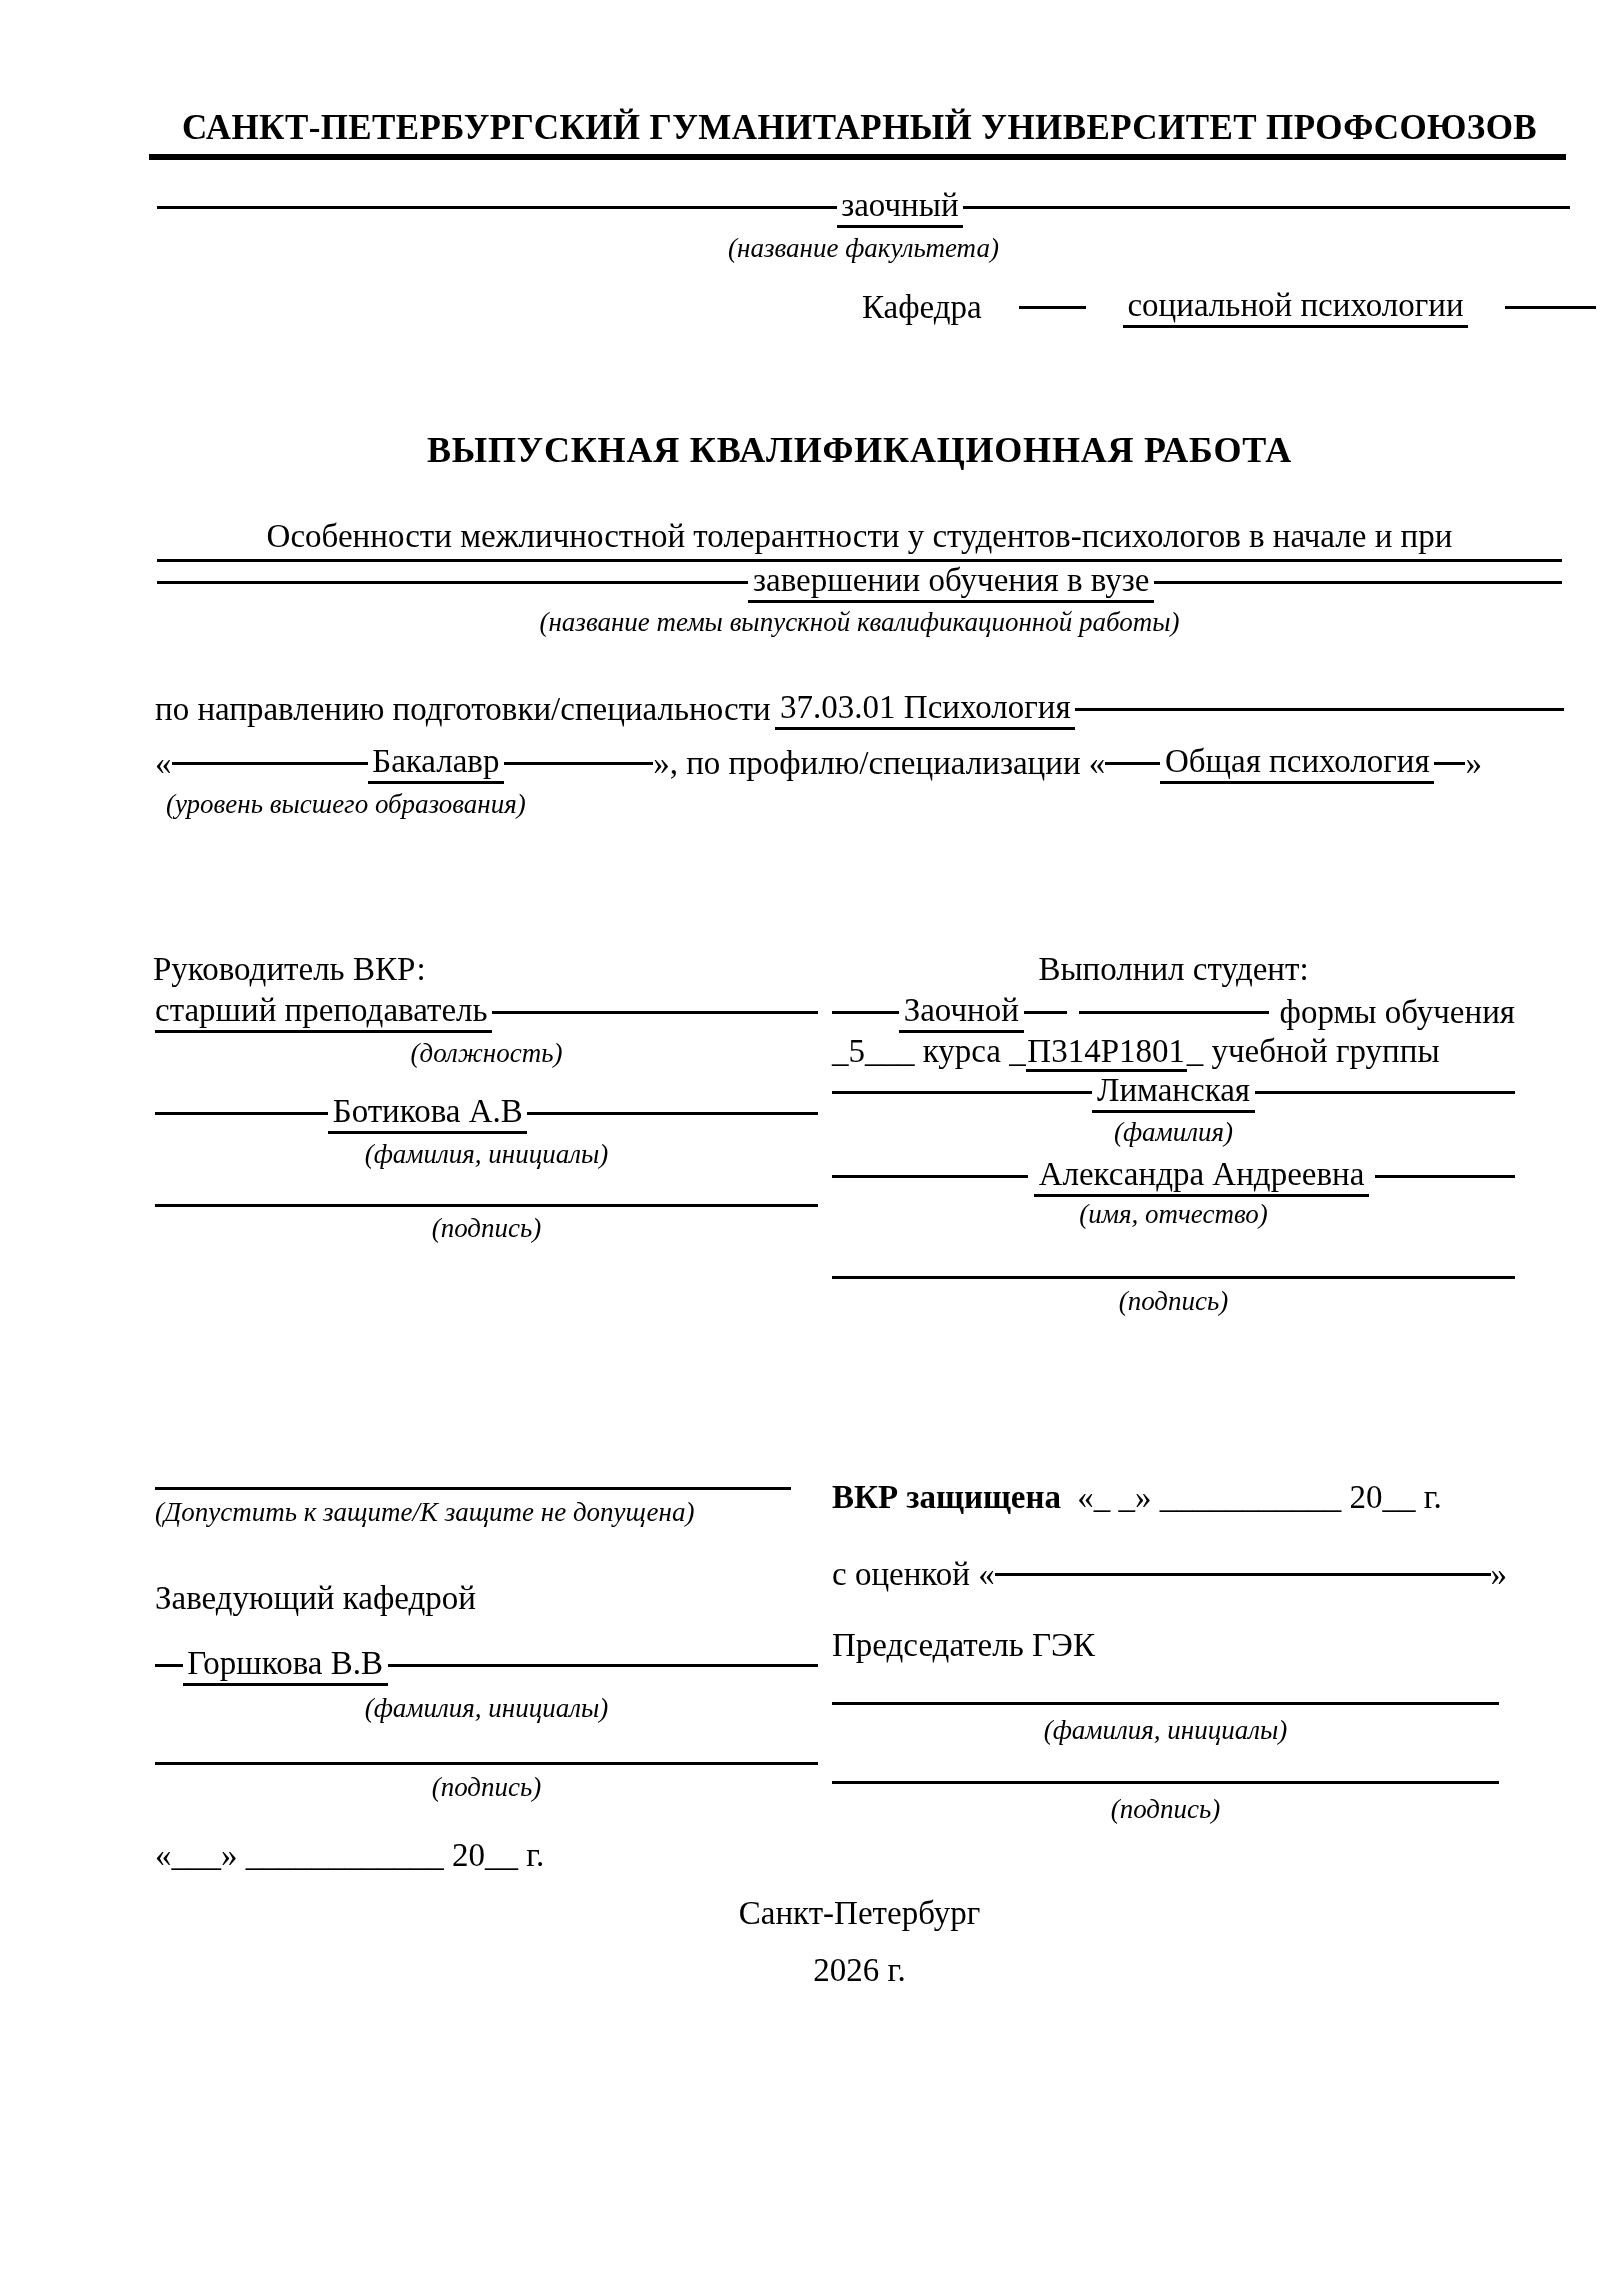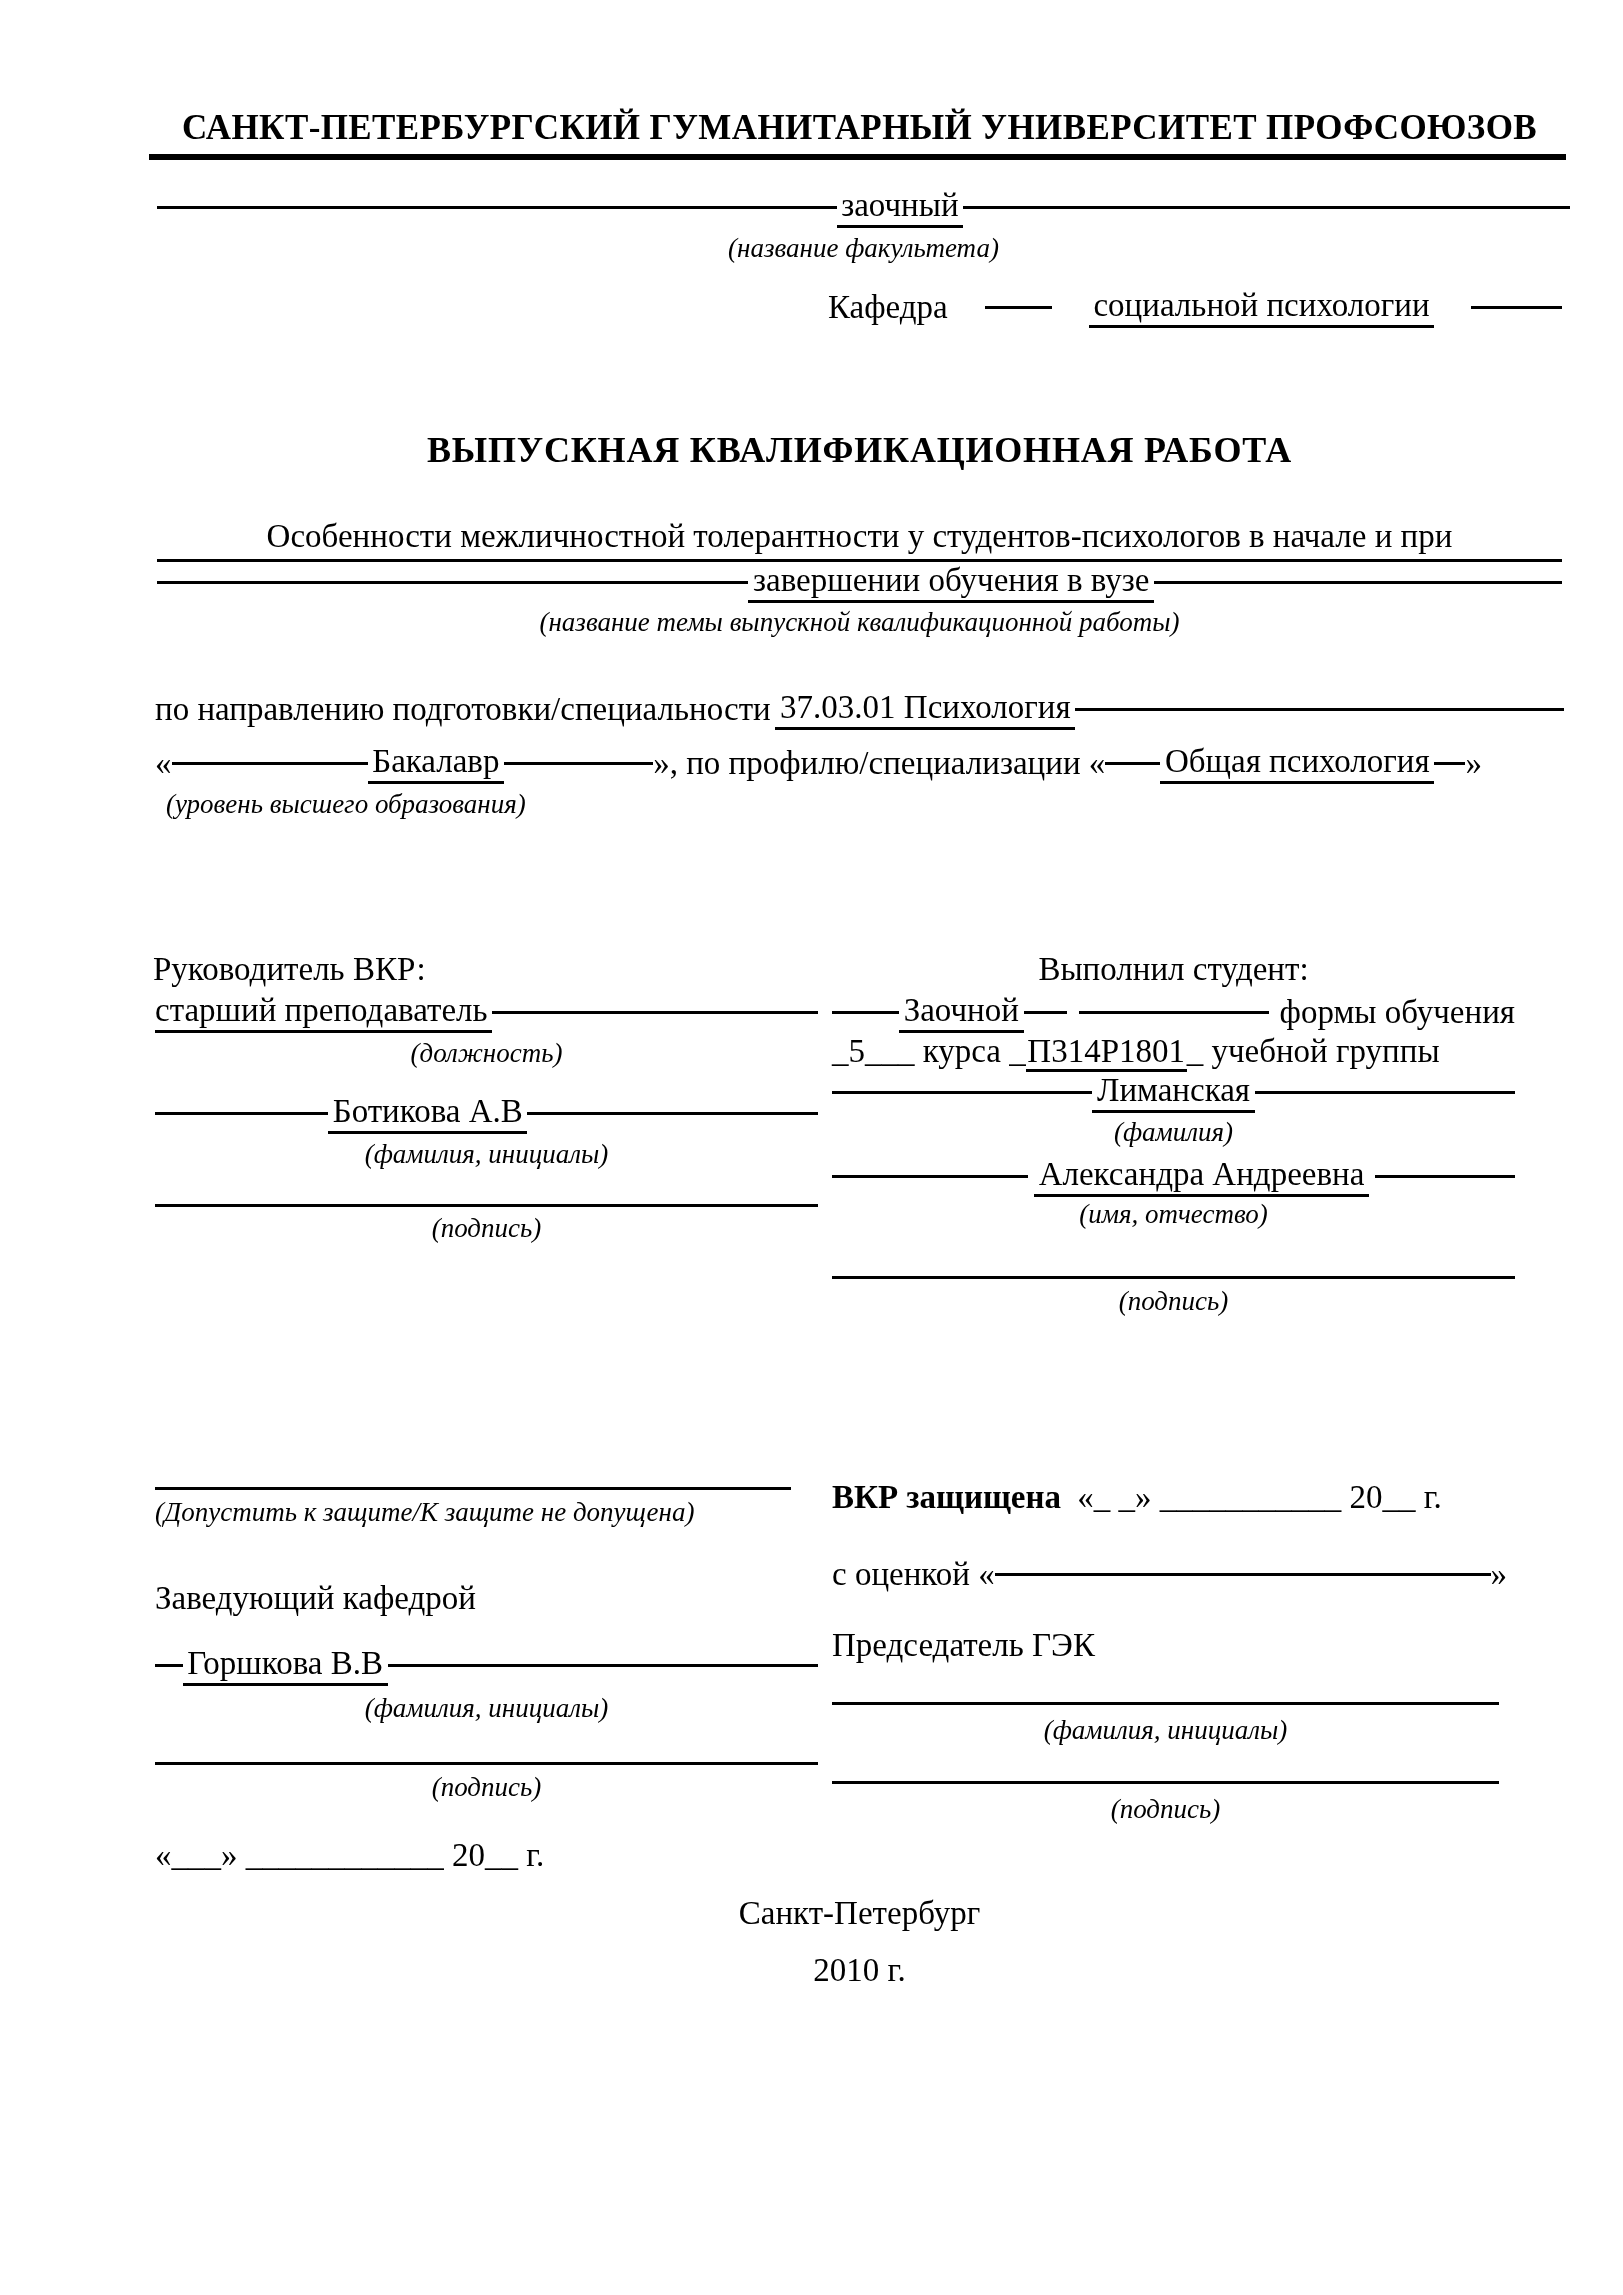--- a/index.html
+++ b/index.html
@@ -33,21 +33,21 @@
   <div class="abs ctr b big" style="left:149px;top:108px;width:1421px;">САНКТ-ПЕТЕРБУРГСКИЙ ГУМАНИТАРНЫЙ УНИВЕРСИТЕТ ПРОФСОЮЗОВ</div>
   <div class="abs rule" style="left:149px;top:154px;width:1417px;height:6.3px;"></div>
 
   <div class="abs fline t" style="left:157px;top:187px;width:1413px;">
     <span class="fill" style="flex:1.12 1 0;"></span>
     <span class="u">заочный</span>
     <span class="fill" style="flex:1 1 0;"></span>
   </div>
   <div class="abs ctr cap" style="left:157px;top:234px;width:1413px;">(название факультета)</div>
 
-  <div class="abs fline t" style="left:828px;top:287px;width:734px;gap:37px;">
+  <div class="abs fline t" style="left:862px;top:287px;width:734px;gap:37px;">
     <span class="nw">Кафедра</span>
     <span class="fill" style="flex:0 0 67px;"></span>
     <span class="u">социальной психологии</span>
     <span class="fill" style="flex:1 1 0;"></span>
   </div>
 
   <div class="abs ctr b wt" style="left:149px;top:429px;width:1421px;">ВЫПУСКНАЯ КВАЛИФИКАЦИОННАЯ РАБОТА</div>
 
   <div class="abs ctr t" style="left:157px;top:518px;width:1405px;border-bottom:3.1px solid #000;padding-bottom:3.1px;">Особенности межличностной толерантности у студентов-психологов в начале и при</div>
   <div class="abs fline t" style="left:157px;top:562px;width:1405px;">
@@ -140,16 +140,16 @@
     <span class="fill" style="flex:1 1 0;"></span>
     <span>»</span>
   </div>
   <div class="abs t" style="left:832px;top:1627px;">Председатель ГЭК</div>
   <div class="abs sig" style="left:832px;top:1667px;width:667px;height:35px;"></div>
   <div class="abs ctr cap" style="left:832px;top:1716px;width:667px;">(фамилия, инициалы)</div>
   <div class="abs sig" style="left:832px;top:1746px;width:667px;height:35px;"></div>
   <div class="abs ctr cap" style="left:832px;top:1795px;width:667px;">(подпись)</div>
 
   <div class="abs ctr t" style="left:149px;top:1895px;width:1421px;">Санкт-Петербург</div>
-  <div class="abs ctr t" style="left:149px;top:1952px;width:1421px;">2010 г.</div>
+  <div class="abs ctr t" style="left:149px;top:1952px;width:1421px;">2026 г.</div>
 
 </div>
 
 
 </body></html>

